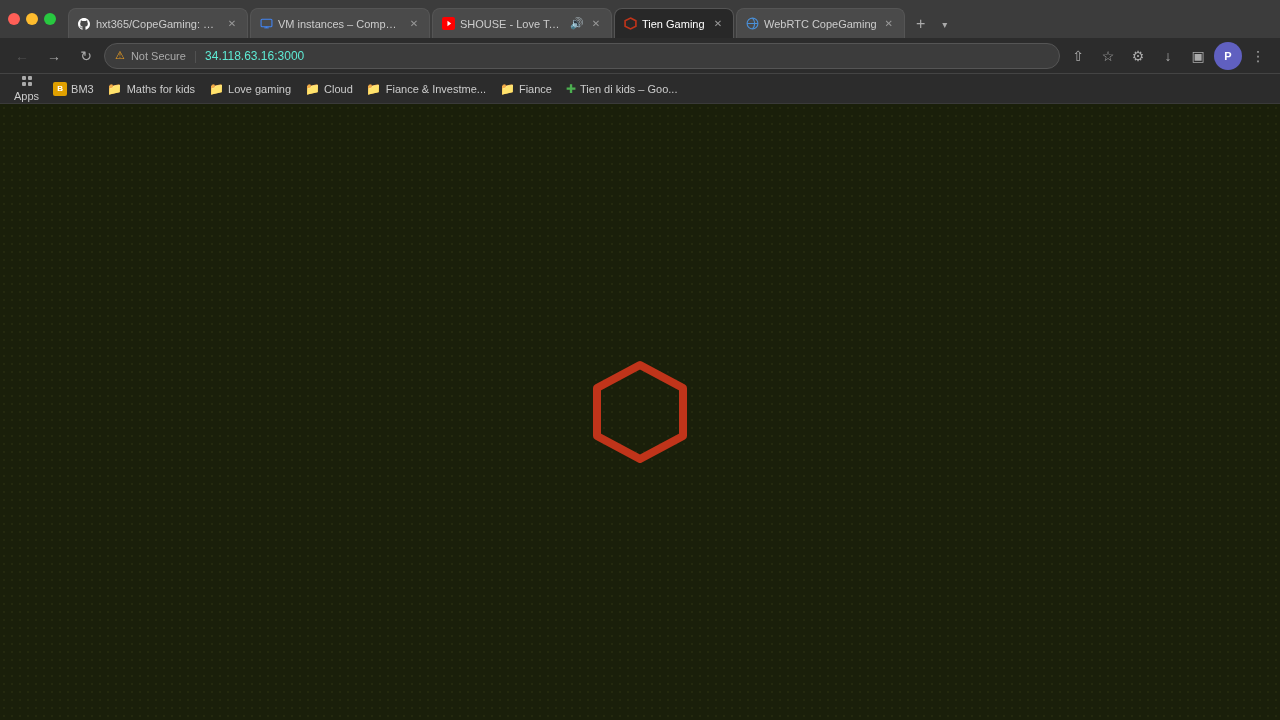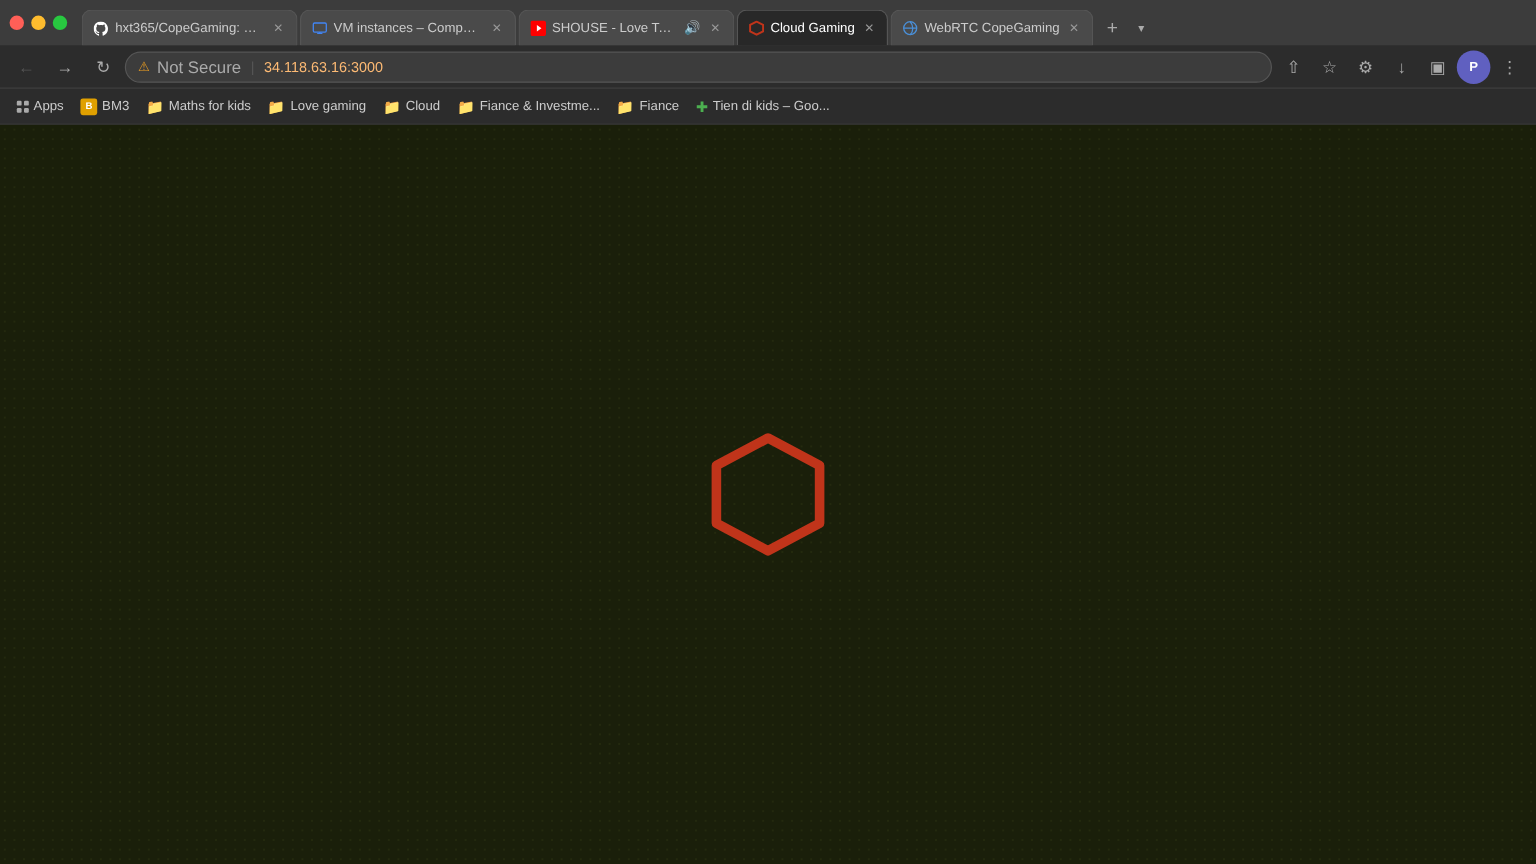--- a/index.html
+++ b/index.html
@@ -142,21 +142,21 @@
       height: 26px;
       padding: 0 10px;
       color: #fff;
       font-size: 12px;
       display: flex;
       align-items: center;
       gap: 6px;
     }
     .lock-icon { color: #f0a020; font-size: 11px; }
     .address-text { color: #ddd; font-size: 12px; flex: 1; }
-    .address-text span { color: #fdba74; }
+    .address-text span { color: #5eead4; }
     .toolbar-right {
       display: flex;
       align-items: center;
       gap: 2px;
     }
     .toolbar-btn {
       width: 28px;
       height: 28px;
       display: flex;
       align-items: center;
@@ -203,20 +203,21 @@
     }
     .apps-btn {
       display: flex;
       align-items: center;
       gap: 4px;
       padding: 3px 6px;
       border-radius: 4px;
       color: #ccc;
       font-size: 11px;
       cursor: pointer;
+      flex-direction: column;
     }
 
     
     .main-content {
       background: #1a1f0a;
       width: 1280px;
       height: calc(720px - 38px - 36px - 30px);
       display: flex;
       align-items: center;
       justify-content: center;
@@ -307,21 +308,21 @@
       <div class="tab-favicon" style="color:#aaa;font-size:11px;">🔊</div>
       <div class="tab-close">✕</div>
     </div>
 
     <div class="tab active">
       <div class="tab-favicon">
         <svg width="13" height="13" viewBox="0 0 24 24">
             <polygon points="12,2 22,7 22,17 12,22 2,17 2,7" fill="none" stroke="#c0341a" stroke-width="3"></polygon>
           </svg>
       </div>
-      <span class="tab-title">Cloud Gaming</span>
+      <span class="tab-title">Tien Gaming</span>
       <div class="tab-close">✕</div>
     </div>
 
     <div class="tab">
       <div class="tab-favicon">
         <svg width="13" height="13" viewBox="0 0 24 24" fill="none" stroke="#4a90d9" stroke-width="2">
             <circle cx="12" cy="12" r="10"></circle>
             <path d="M12 2a14.5 14.5 0 0 1 0 20M2 12h20"></path>
           </svg>
       </div>
@@ -334,21 +335,21 @@
   </div>
 </div>
 
 <div class="address-bar">
   <button class="nav-btn disabled">←</button>
   <button class="nav-btn">→</button>
   <button class="nav-btn">↻</button>
 
   <div class="address-input">
     <span class="lock-icon">⚠</span>
-    <span style="color:#aaa;font-size:14px;text-align:center;">Not Secure</span>
+    <span style="color:#aaa;font-size:11px;text-align:center;">Not Secure</span>
     <span style="color:#555;margin:0 2px;">|</span>
     <span class="address-text">
       <span>34.118.63.16</span><span>:3000</span>
     </span>
   </div>
 
   <div class="toolbar-right">
     <div class="toolbar-btn">⇧</div>
     <div class="toolbar-btn">☆</div>
     <div class="toolbar-btn">⚙</div>

